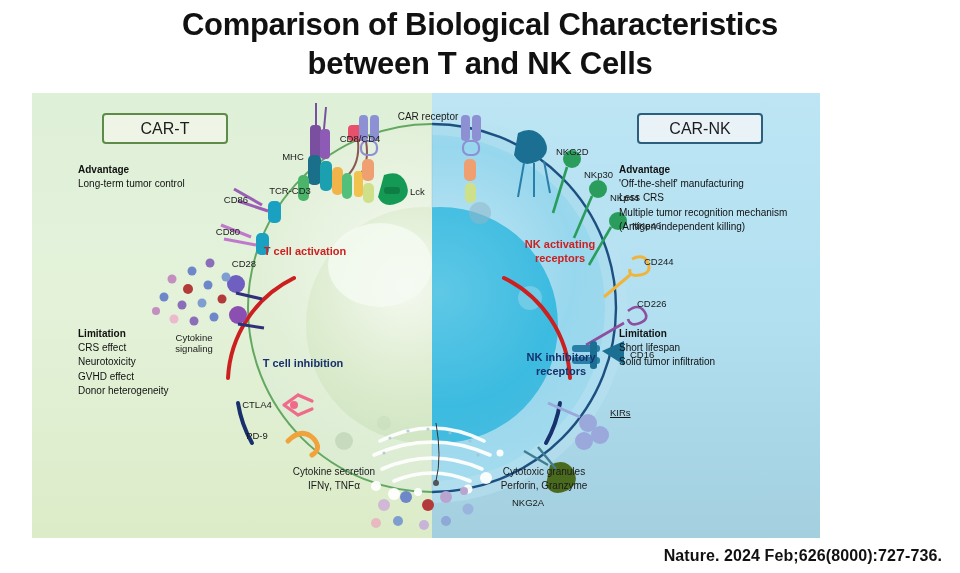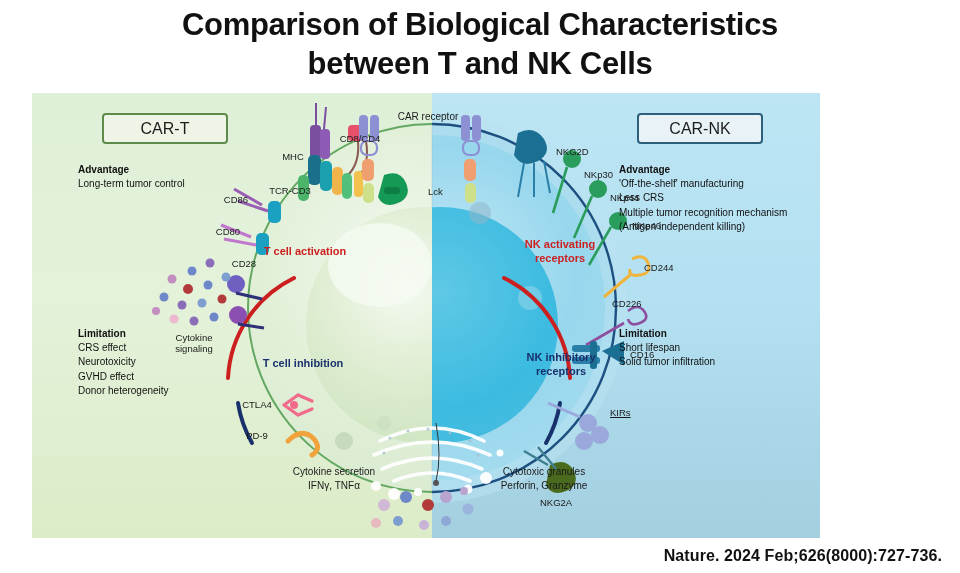--- a/index.html
+++ b/index.html
@@ -341,43 +341,43 @@
   </div>
   <div class="txtblock" id="lim-right">
     <span class="hd">Limitation</span>
     <span class="li">Short lifespan</span>
     <span class="li">Solid tumor infiltration</span>
   </div>
 
   <div class="lbl ctr" style="left:261px;top:58px;">MHC</div>
   <div class="lbl ctr" style="left:328px;top:40px;">CD8/CD4</div>
   <div class="lbl ctr" style="left:258px;top:92px;">TCR-CD3</div>
-  <div class="lbl" style="left:396px;top:93px;">Lck</div>
+  <div class="lbl" style="left:378px;top:93px;">Lck</div>
   <div class="lbl ctr" style="left:204px;top:101px;">CD86</div>
   <div class="lbl ctr" style="left:196px;top:133px;">CD80</div>
   <div class="lbl ctr" style="left:212px;top:165px;">CD28</div>
   <div class="lbl ctr" style="left:225px;top:306px;">CTLA4</div>
   <div class="lbl ctr" style="left:225px;top:337px;">PD-9</div>
 
   <div class="lbl ctr" style="left:396px;top:18px;font-size:10px;">CAR receptor</div>
 
   <div class="lbl ctr" style="left:162px;top:239px;text-align:center;">
     <span>Cytokine</span><br>
     <span>signaling</span>
   </div>
 
   <div class="lbl" style="left:524px;top:53px;">NKG2D</div>
   <div class="lbl" style="left:552px;top:76px;">NKp30</div>
   <div class="lbl" style="left:578px;top:99px;">NKp44</div>
   <div class="lbl" style="left:600px;top:127px;">NKp46</div>
-  <div class="lbl" style="left:612px;top:169px;text-align:center;">CD244</div>
-  <div class="lbl" style="left:580px;top:205px;text-align:center;">CD226</div>
+  <div class="lbl" style="left:612px;top:163px;text-align:center;">CD244</div>
+  <div class="lbl" style="left:605px;top:205px;text-align:center;">CD226</div>
   <div class="lbl" style="left:598px;top:256px;">CD16</div>
   <div class="lbl" style="left:578px;top:314px;text-decoration:underline;">KIRs</div>
-  <div class="lbl" style="left:508px;top:404px;">NKG2A</div>
+  <div class="lbl" style="left:480px;top:404px;">NKG2A</div>
 
   <div class="cap red" style="left:273px;top:152px;">T cell activation</div>
   <div class="cap red" style="left:528px;top:145px;">
     <span>NK activating</span><br>
     <span>receptors</span>
   </div>
   <div class="cap navy" style="left:271px;top:264px;">T cell inhibition</div>
   <div class="cap navy" style="left:529px;top:258px;">
     <span>NK inhibitory</span><br>
     <span>receptors</span>

